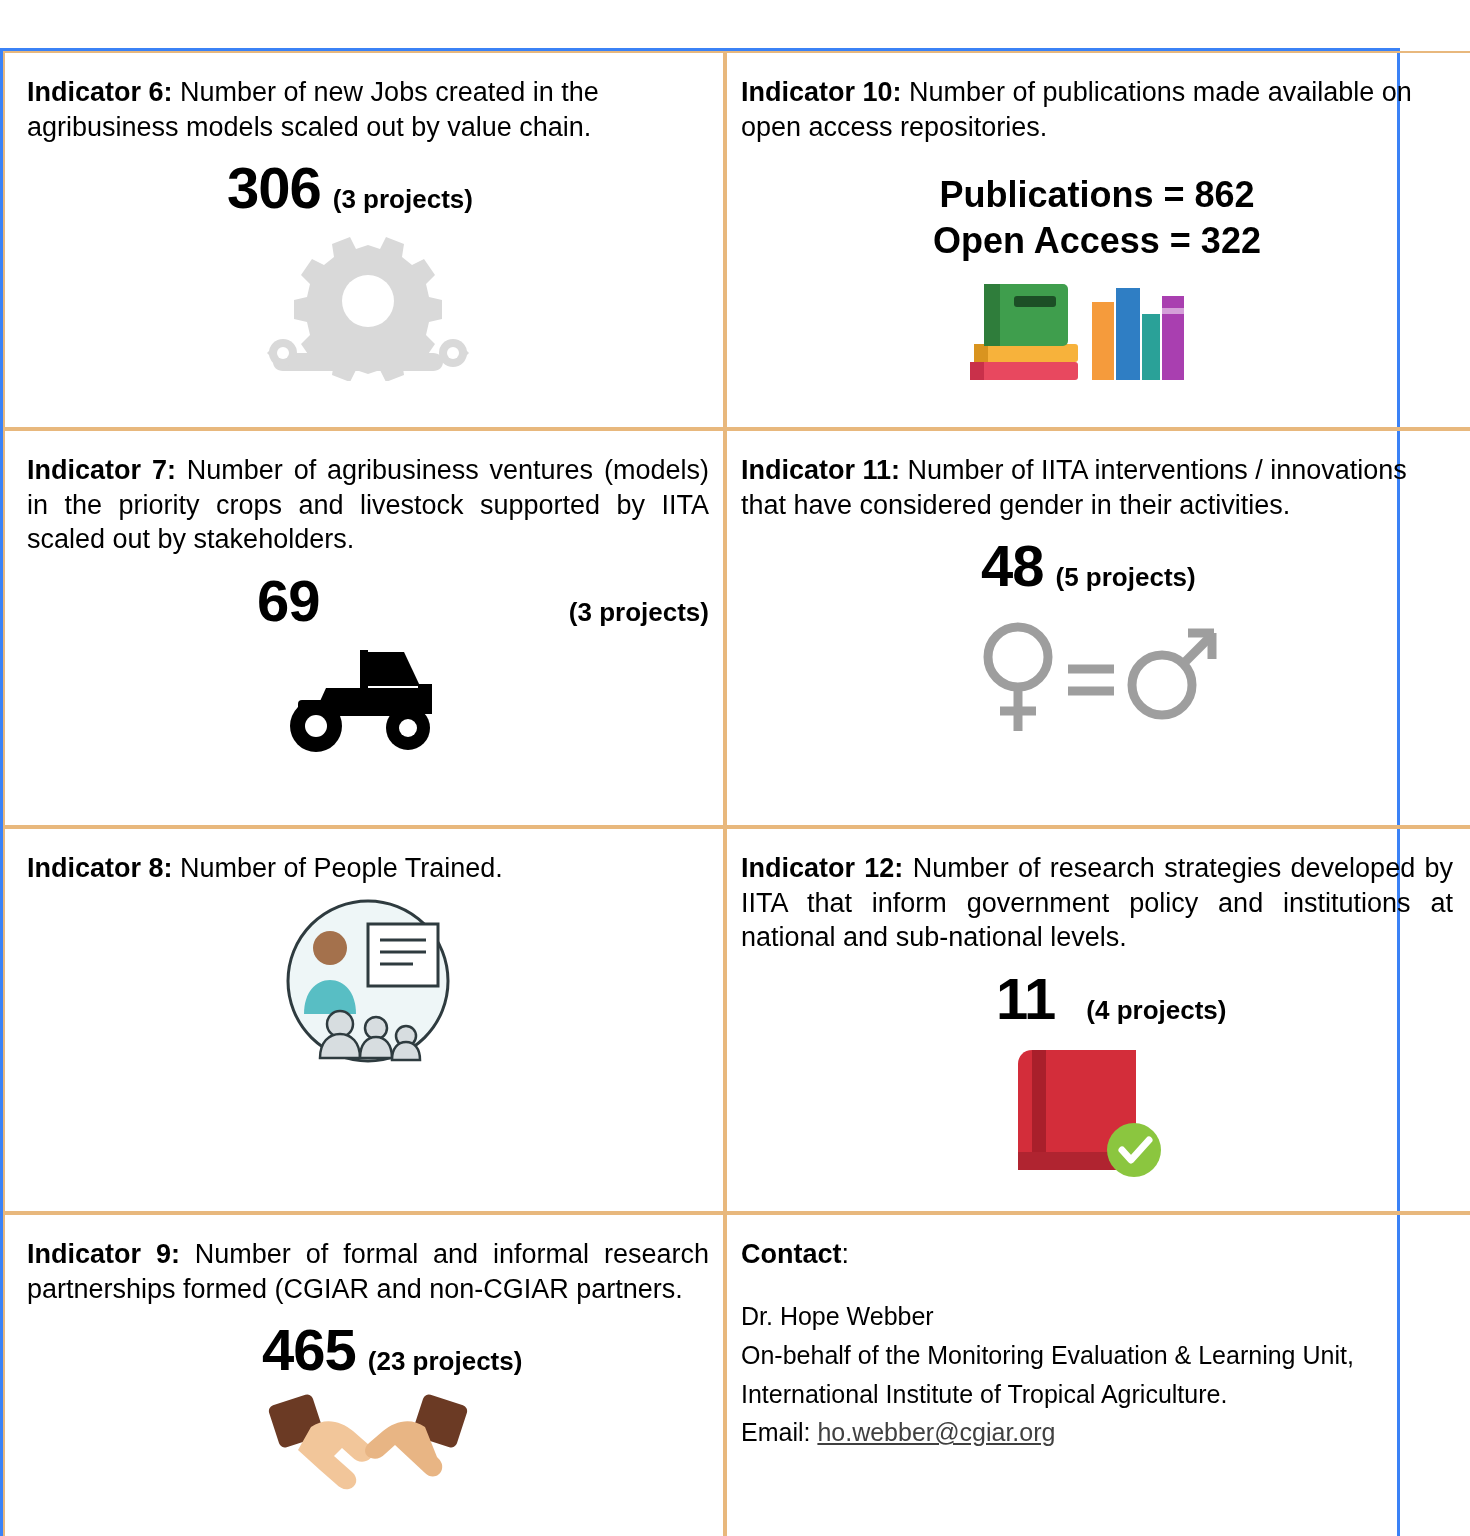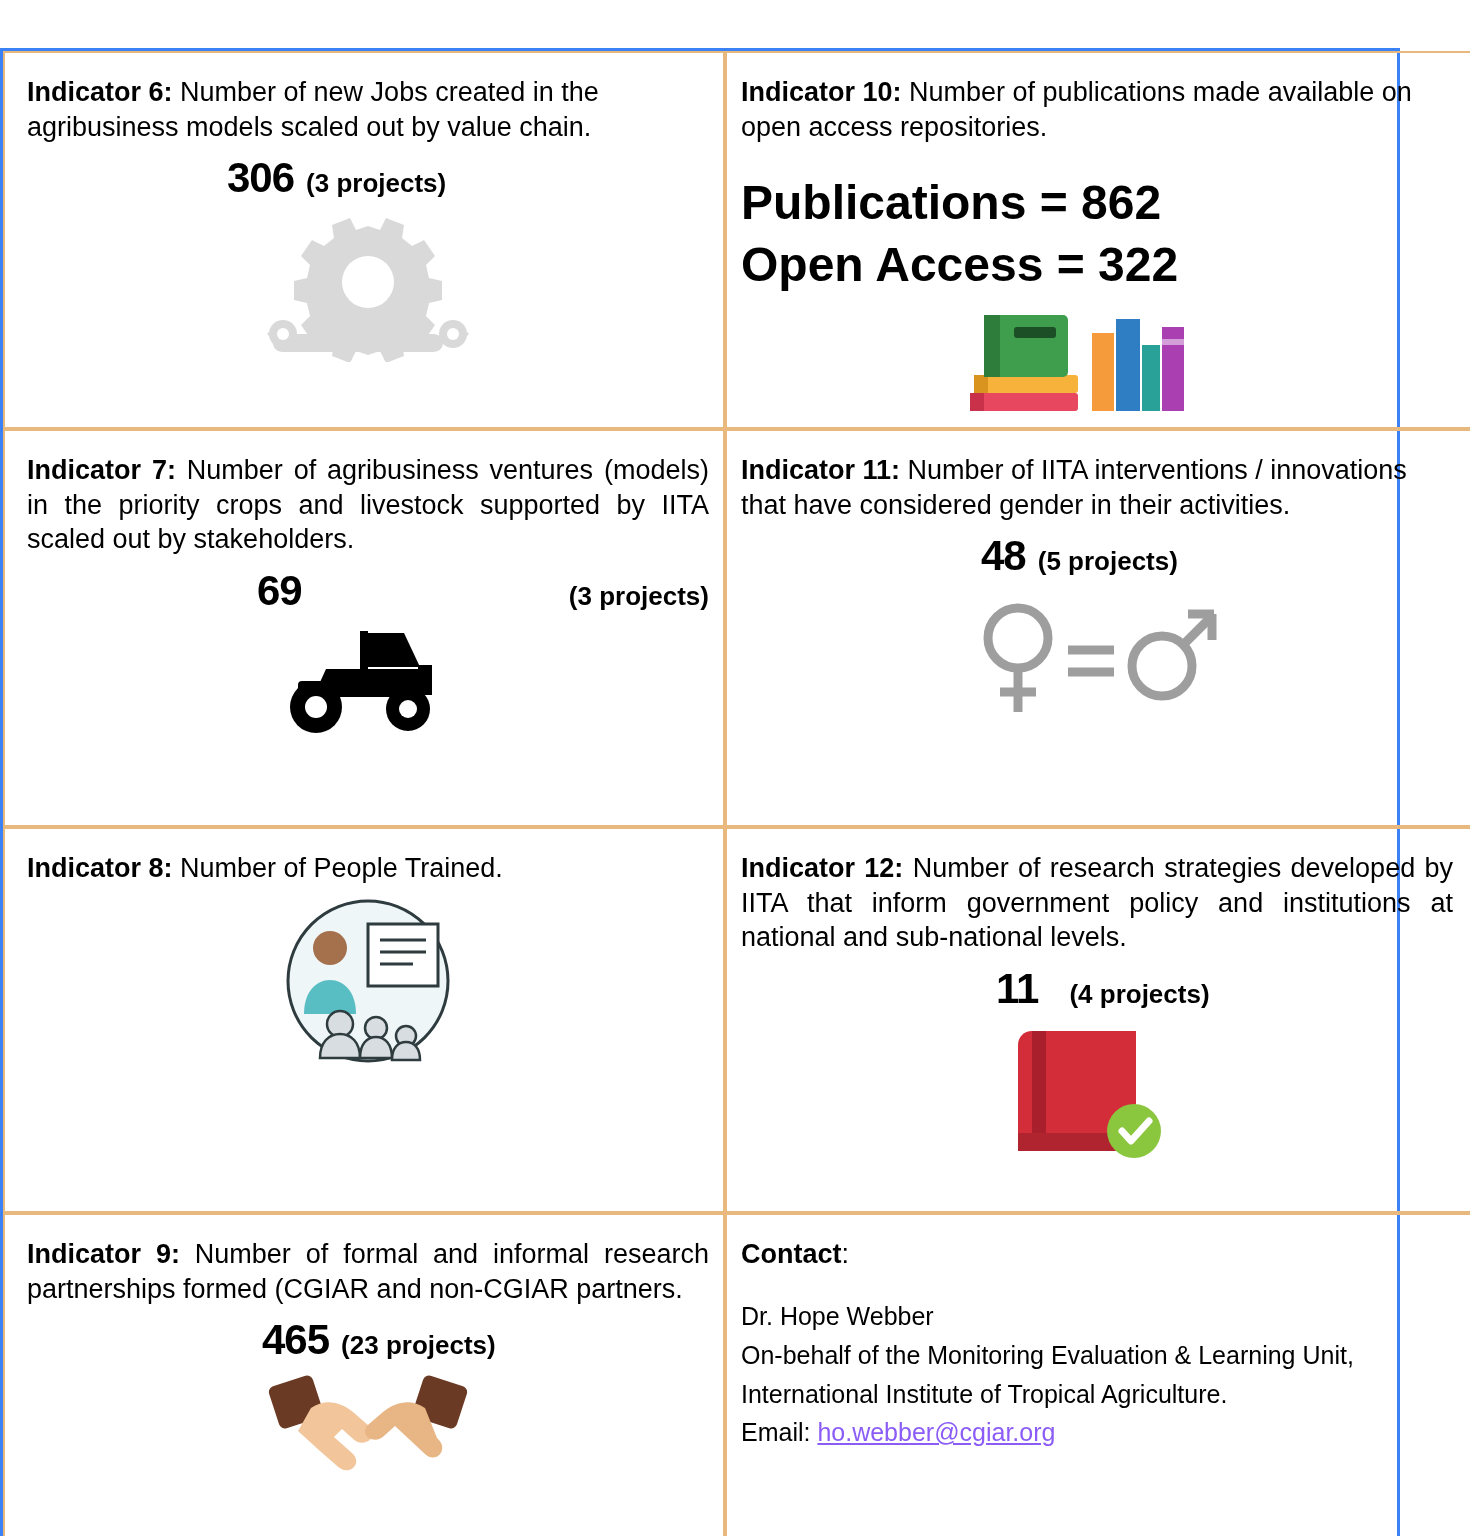--- a/index.html
+++ b/index.html
@@ -43,49 +43,49 @@
   .head .lbl { font-weight: bold; }
 
   .bignum-row {
     display: flex;
     align-items: baseline;
     justify-content: center;
     gap: 12px;
     margin-top: 10px;
   }
   .bignum {
-    font-size: 42px;
+    font-size: 58px;
     font-weight: bold;
     letter-spacing: -1px;
   }
   .projects {
     font-size: 26px;
     font-weight: bold;
   }
   .pub-lines {
-    text-align: left;
-    font-size: 48px;
+    text-align: center;
+    font-size: 36px;
     font-weight: bold;
     line-height: 1.28;
     margin-top: 28px;
   }
   .icon-wrap {
     display: flex;
     justify-content: center;
     align-items: flex-start;
     margin-top: 10px;
   }
 
   
   .contact-title { font-size: 27px; font-weight: bold; margin-top: 10px; }
   .contact-title .colon { font-weight: normal; }
   .contact-body { font-size: 25px; line-height: 1.55; margin-top: 26px; }
   .contact-body div { white-space: nowrap; }
   .email-link {
-    color: #8b5cf6;
+    color: #404040;
     text-decoration: underline;
   }
 
   
   .shift-left { justify-content: flex-start; padding-left: 200px; }
   .shift-left2 { justify-content: space-between; padding-left: 230px; }
   .shift-left3 { justify-content: flex-start; padding-left: 215px; }
   .shift-left4 { justify-content: flex-start; padding-left: 235px; }
   .shift-right { justify-content: flex-start; padding-left: 240px; }
   .shift-right2 { justify-content: flex-start; padding-left: 255px; gap: 31px; }

